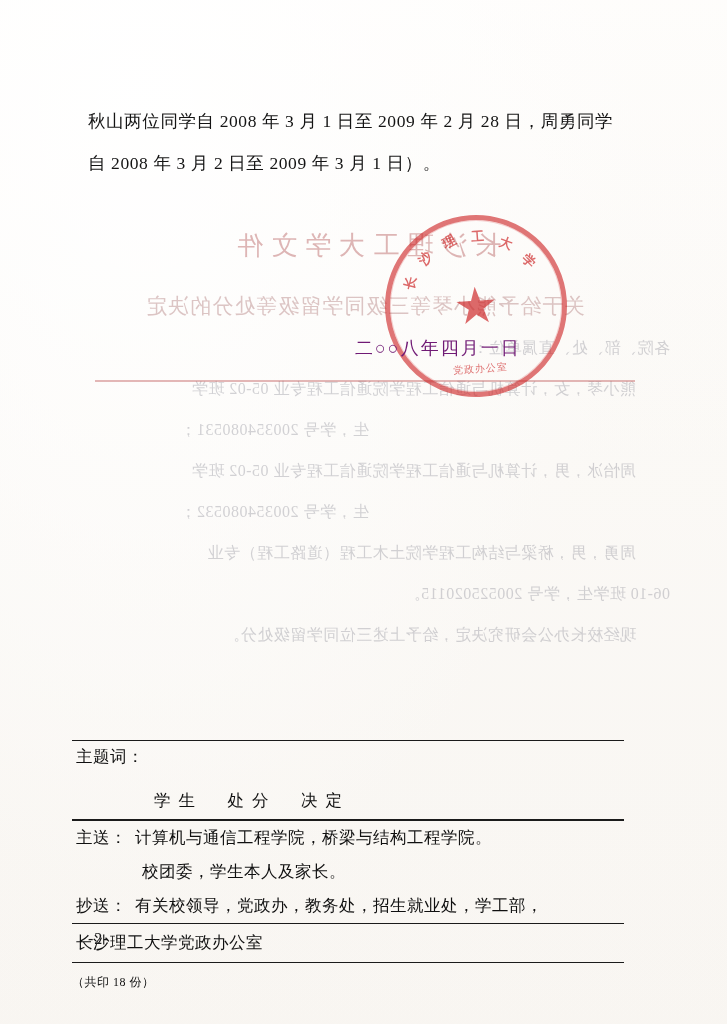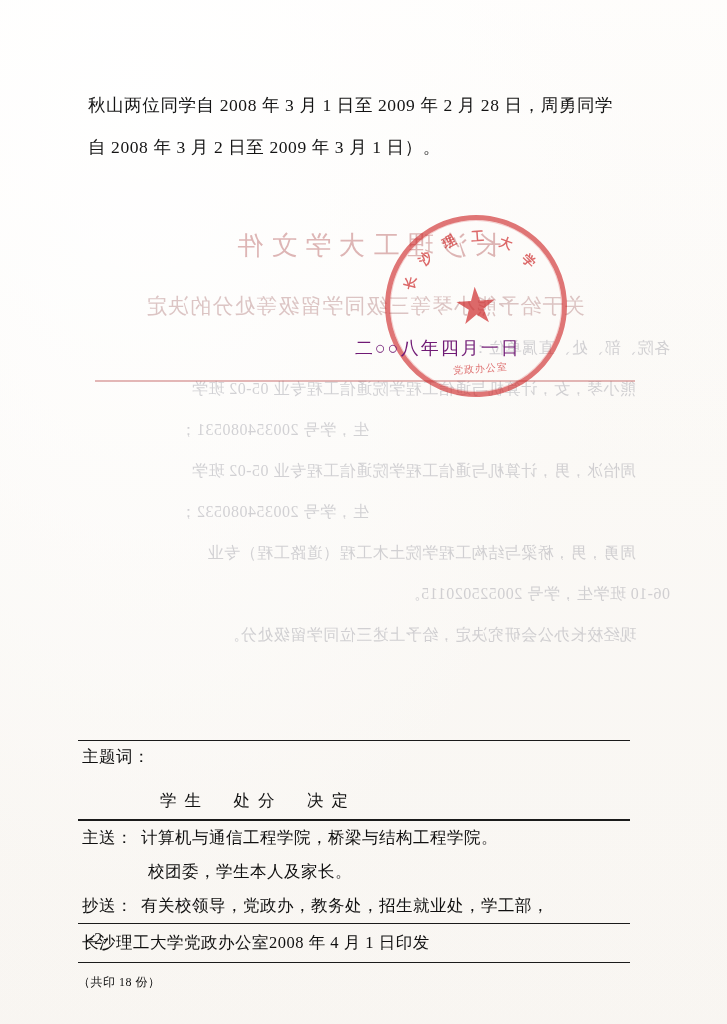--- a/index.html
+++ b/index.html
@@ -24,21 +24,21 @@
     background:
       radial-gradient(ellipse at 20% 10%, rgba(255,255,255,0.9), rgba(250,248,244,0.2) 60%),
       linear-gradient(180deg, #fffefd 0%, #fbf9f6 45%, #f8f5f1 100%);
     pointer-events: none;
   }
   .layer { position: absolute; }
 
   
   .body-para {
     left: 88px;
-    top: 84px;
+    top: 100px;
     width: 560px;
     font-size: 17.5px;
     line-height: 42px;
     letter-spacing: 0.6px;
     color: #141414;
   }
   .body-para div { white-space: nowrap; }
 
   
   .seal {
@@ -125,21 +125,21 @@
   .date-line {
     left: 355px;
     top: 336px;
     font-size: 18px;
     letter-spacing: 2px;
     color: #701a75;
   }
 
   
   .dist {
-    left: 78px;
+    left: 72px;
     top: 740px;
     width: 552px;
     font-size: 16.5px;
     line-height: 27px;
     color: #101010;
   }
   .rule {
     height: 1.4px;
     background: #1b1b1b;
     width: 100%;
@@ -244,21 +244,20 @@
       <span class="dist-label" style="width:0"></span>
       <span class="dist-value" style="padding-left:66px">校团委，学生本人及家长。</span>
     </div>
     <div class="dist-row">
       <span class="dist-label">抄送：</span>
       <span class="dist-value">有关校领导，党政办，教务处，招生就业处，学工部，</span>
     </div>
     <div class="rule thin"></div>
     <div class="footer-row">
       <span>长沙理工大学党政办公室</span>
-      <span>2008 年 4 月 1 日印发</span>
     </div>
     <div class="rule"></div>
     <div class="copies">（共印 18 份）</div>
   </div>
 
   <div class="layer page-num">-2-</div>
 
 </div>
 
 </body></html>

